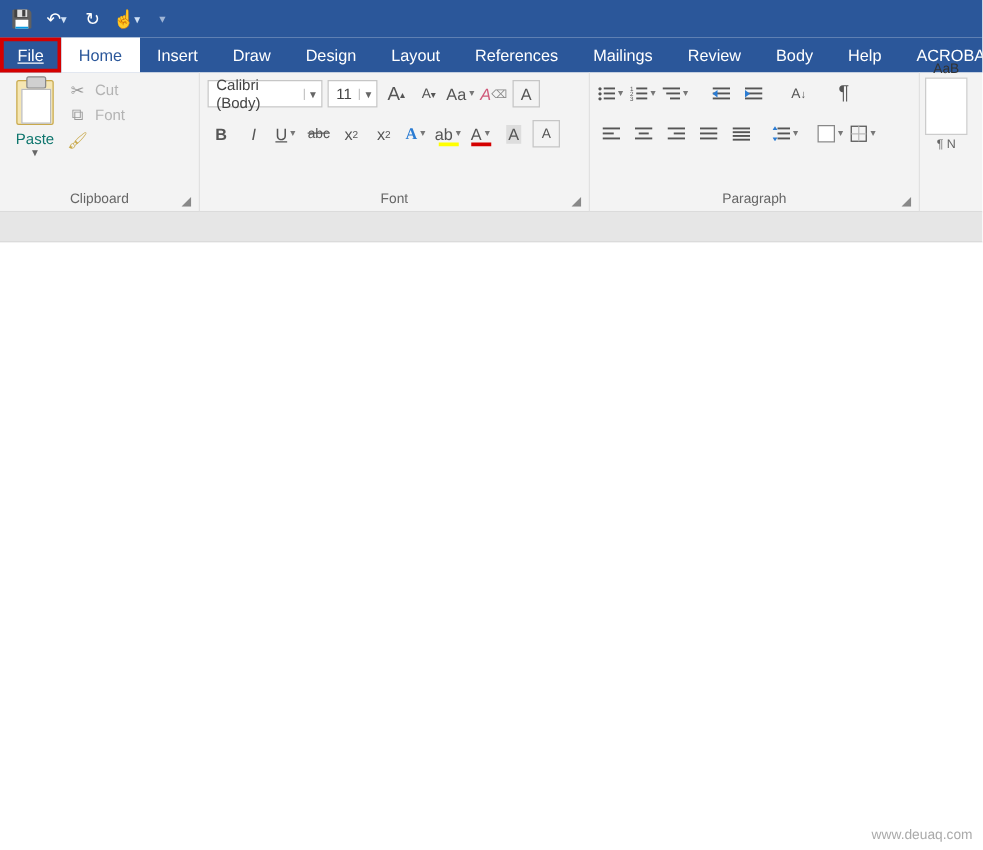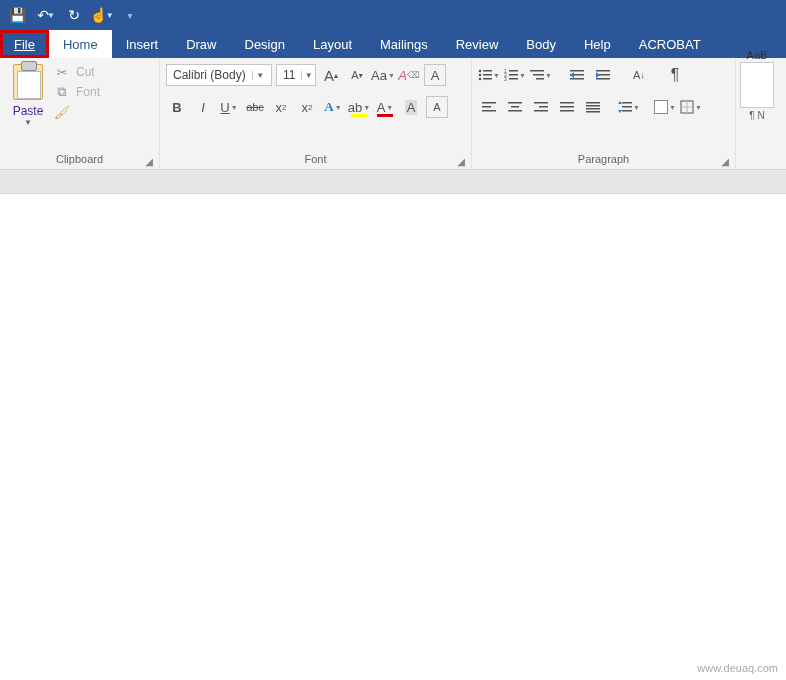--- a/index.html
+++ b/index.html
@@ -22,21 +22,21 @@
   .group { border-right: 1px solid #e1e1e1; display: flex; flex-direction: column; }
   .group-body { flex: 1; display: flex; padding: 4px 6px 0 6px; gap: 4px; }
   .group-label { height: 20px; display: flex; align-items: center; justify-content: center; font-size: 11px; color: #666; position: relative; }
   .dlg-launcher { position: absolute; right: 4px; bottom: 2px; width: 12px; height: 12px; font-size: 10px; color: #888; display:flex; align-items:center; justify-content:center;}
 
   
   .paste-big { display: flex; flex-direction: column; align-items: center; width: 44px; }
   .paste-icon { width: 30px; height: 36px; background: #f5e6b3; border: 1px solid #c9a94b; border-radius: 2px; position: relative; margin-top:2px;}
   .paste-icon::before { content:""; position:absolute; top:-4px; left:7px; width:14px; height:8px; background:#d0d0d0; border:1px solid #888; border-radius:2px;}
   .paste-icon::after { content:""; position:absolute; top:6px; left:3px; width:22px; height:26px; background:#fff; border:1px solid #bbb;}
-  .paste-label { font-size: 12px; color: #4c1d95; margin-top: 4px; }
+  .paste-label { font-size: 12px; color: #0f766e; margin-top: 4px; }
   .paste-arrow { font-size: 8px; color: #666; }
   .clip-rows { display: flex; flex-direction: column; gap: 4px; padding-top: 2px; }
   .clip-row { display: flex; align-items: center; gap: 6px; font-size: 12px; color: #b3b3b3; }
   .clip-row.enabled { color: #444; }
   .mini-icon { width: 16px; height: 16px; display: inline-flex; align-items:center; justify-content:center; font-size:13px; color:#999;}
   .clip-row.enabled .mini-icon { color:#c9a94b; }
 
   
   .font-top { display: flex; align-items: center; gap: 4px; height: 26px; }
   .combo { background: #fff; border: 1px solid #c6c6c6; height: 22px; display: flex; align-items: center; font-size: 12px; color: #444; }
@@ -90,20 +90,21 @@
   <div class="tb-btn tb-sep">▾</div>
 </div>
 
 <div class="tabstrip">
   <div class="tab file-highlight">File</div>
   <div class="tab active">Home</div>
   <div class="tab">Insert</div>
   <div class="tab">Draw</div>
   <div class="tab">Design</div>
   <div class="tab">Layout</div>
+  <div class="tab">References</div>
   <div class="tab">Mailings</div>
   <div class="tab">Review</div>
   <div class="tab">Body</div>
   <div class="tab">Help</div>
   <div class="tab">ACROBAT</div>
 </div>
 
 <div class="ribbon">
 
   <div class="group" style="width:160px">
@@ -130,21 +131,21 @@
     <div class="group-label">
         <span>Clipboard</span>
         <span class="dlg-launcher">◢</span>
       </div>
   </div>
 
   <div class="group" style="width:312px">
     <div class="group-body">
       <div class="font-rows" style="width:100%">
         <div class="font-top">
-          <div class="combo" style="width:106px">
+          <div class="combo" style="width:92px">
               <span class="combo-text">Calibri (Body)</span>
               <span class="combo-arrow">▼</span>
             </div>
           <div class="combo" style="width:40px">
               <span class="combo-text">11</span>
               <span class="combo-arrow">▼</span>
             </div>
           <div class="ico">
               <span style="font-size:15px">A</span>
               <sup>▴</sup>

